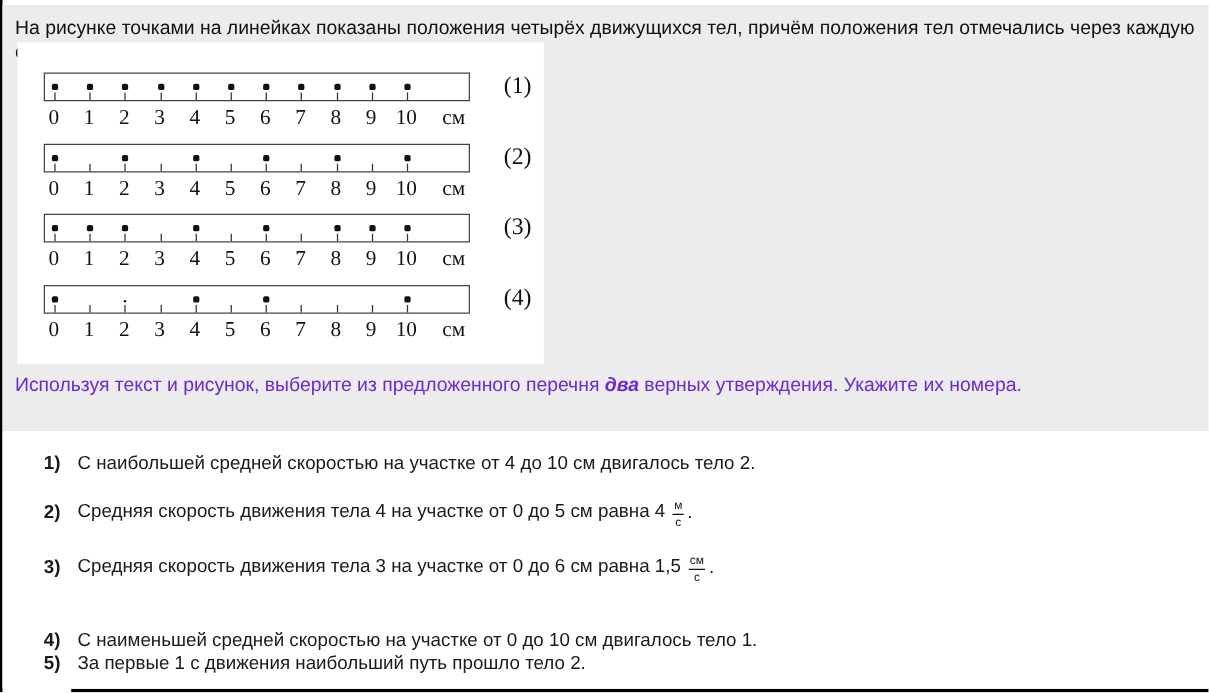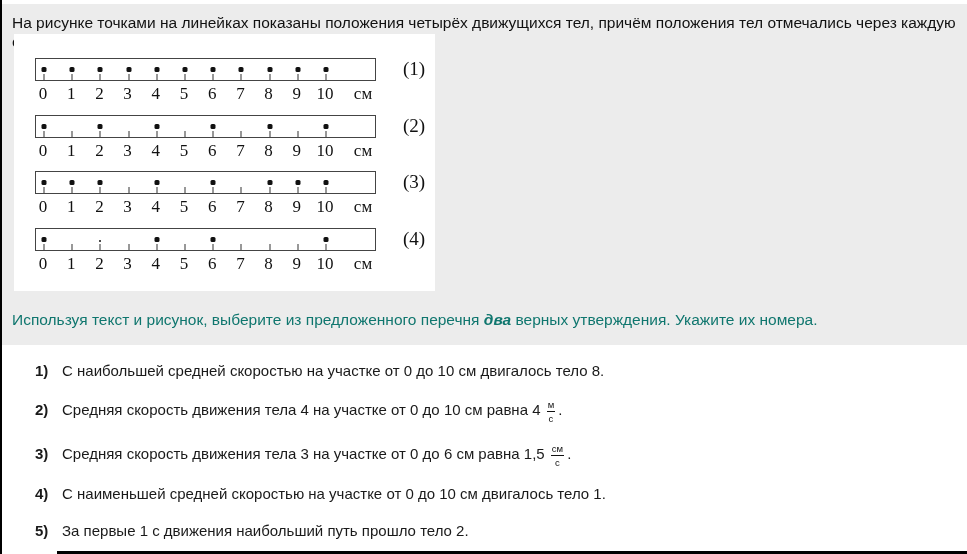--- a/index.html
+++ b/index.html
@@ -35,26 +35,26 @@
   .nums {
     position:absolute; left:21px; top:26px; width:400px; height:20px;
     font-family:"Liberation Serif", serif; font-size:17px; color:#111;
   }
   .num { position:absolute; top:0; transform:translateX(-50%); white-space:nowrap; }
   .ruler-label {
     position:absolute; left:389px; top:0px; font-family:"Liberation Serif", serif;
     font-size:19px; color:#111;
   }
 
-  .instruction { position:absolute; left:10px; top:296px; width:950px; font-size:15.5px; color:#0f766e;margin-top:11px; }
+  .instruction { position:absolute; left:10px; top:296px; width:950px; font-size:15.5px; color:#6d28d9; }
   .instruction .emph { font-weight:bold; font-style:italic; }
 
   .statements { position:absolute; left:2px; top:345px; right:0; bottom:3px; background:#fff; }
   .statement { position:absolute; left:33px; width:900px; font-size:15px; color:#1a1a1a; }
-  .st-1 { top:17px; } .st-2 { top:55px; } .st-3 { top:99px; } .st-4 { top:140px; } .st-5 { top:177px; }
+  .st-1 { top:17px; } .st-2 { top:55px; } .st-3 { top:99px; } .st-4 { top:159px; } .st-5 { top:177px; }
   .snum { display:inline-block; font-weight:bold; width:27px; }
   .frac {
     display:inline-block; text-align:center; font-size:9.5px; line-height:1;
     vertical-align:-7px; margin-left:2px; color:#111;
   }
   .frac .fnum { display:block; border-bottom:1px solid #111; padding:0 1px 1.5px; }
   .frac .fden { display:block; padding-top:1.5px; }
   .after-frac { margin-left:3px; }
 </style>
 </head>
@@ -220,24 +220,24 @@
       </div>
     </div>
 
     <div class="instruction">
       <span>Используя текст и рисунок, выберите из предложенного перечня </span><span class="emph">два</span><span> верных утверждения. Укажите их номера.</span>
     </div>
   </div>
 
   <div class="statements">
     <div class="statement st-1">
-      <span class="snum">1)</span><span>С наибольшей средней скоростью на участке от 0 до 10 см двигалось тело 8.</span>
+      <span class="snum">1)</span><span>С наибольшей средней скоростью на участке от 4 до 10 см двигалось тело 2.</span>
     </div>
     <div class="statement st-2">
-      <span class="snum">2)</span><span>Средняя скорость движения тела 4  на участке от 0 до 10 см равна 4</span>
+      <span class="snum">2)</span><span>Средняя скорость движения тела 4  на участке от 0 до 5 см равна 4</span>
       <span class="frac"><span class="fnum">м</span><span class="fden">с</span></span><span class="after-frac">.</span>
     </div>
     <div class="statement st-3">
       <span class="snum">3)</span><span>Средняя скорость движения тела 3 на участке от 0 до 6 см равна 1,5</span>
       <span class="frac"><span class="fnum">см</span><span class="fden">с</span></span><span class="after-frac">.</span>
     </div>
     <div class="statement st-4">
       <span class="snum">4)</span><span>С наименьшей средней скоростью на участке от 0 до 10 см двигалось тело 1.</span>
     </div>
     <div class="statement st-5">

